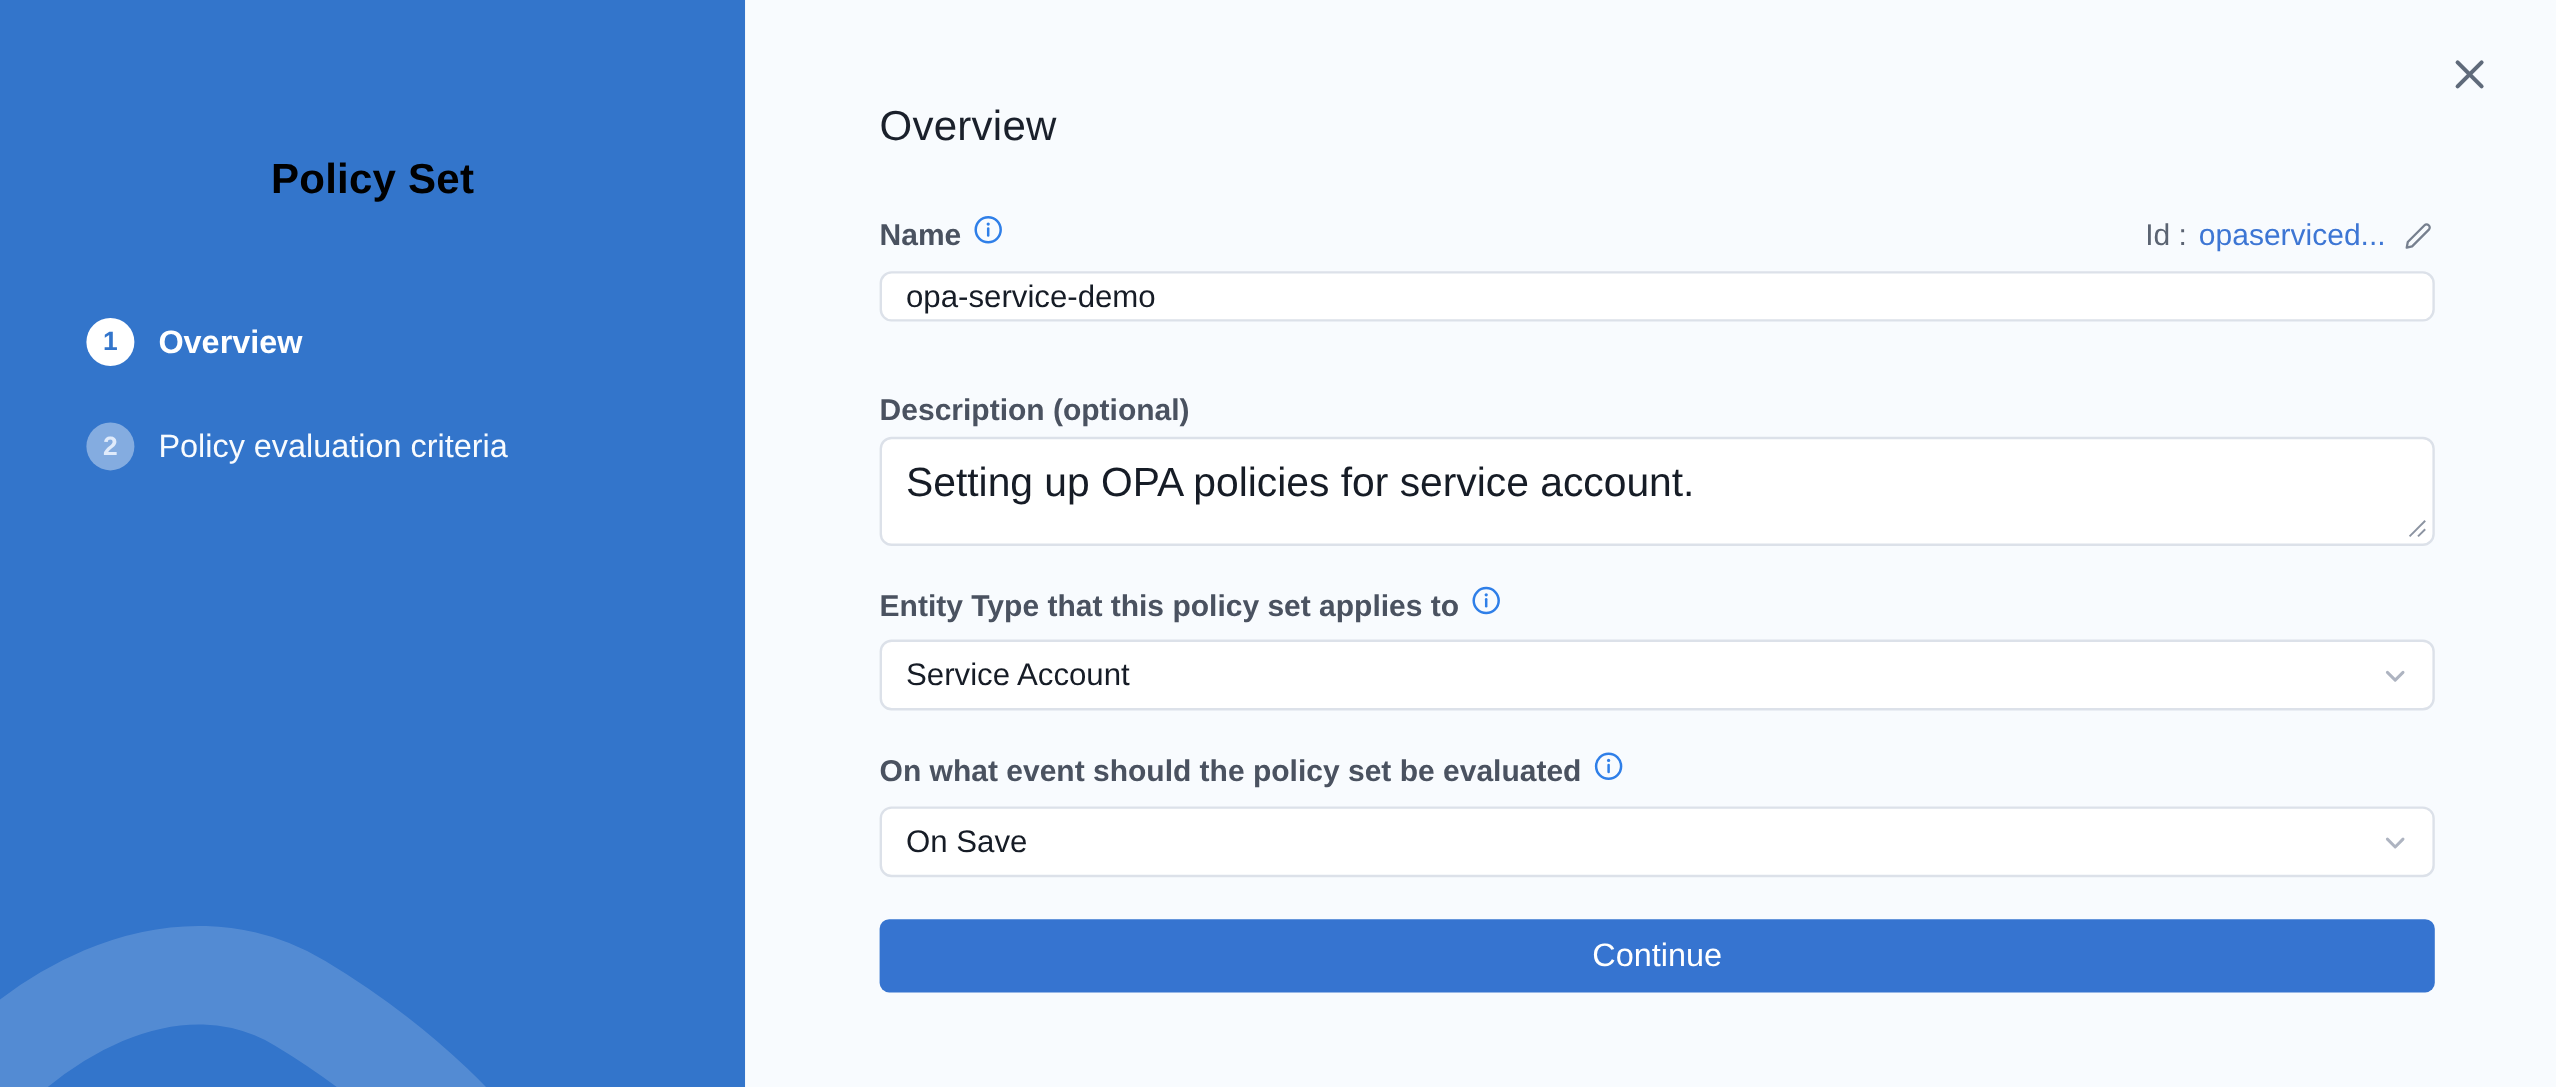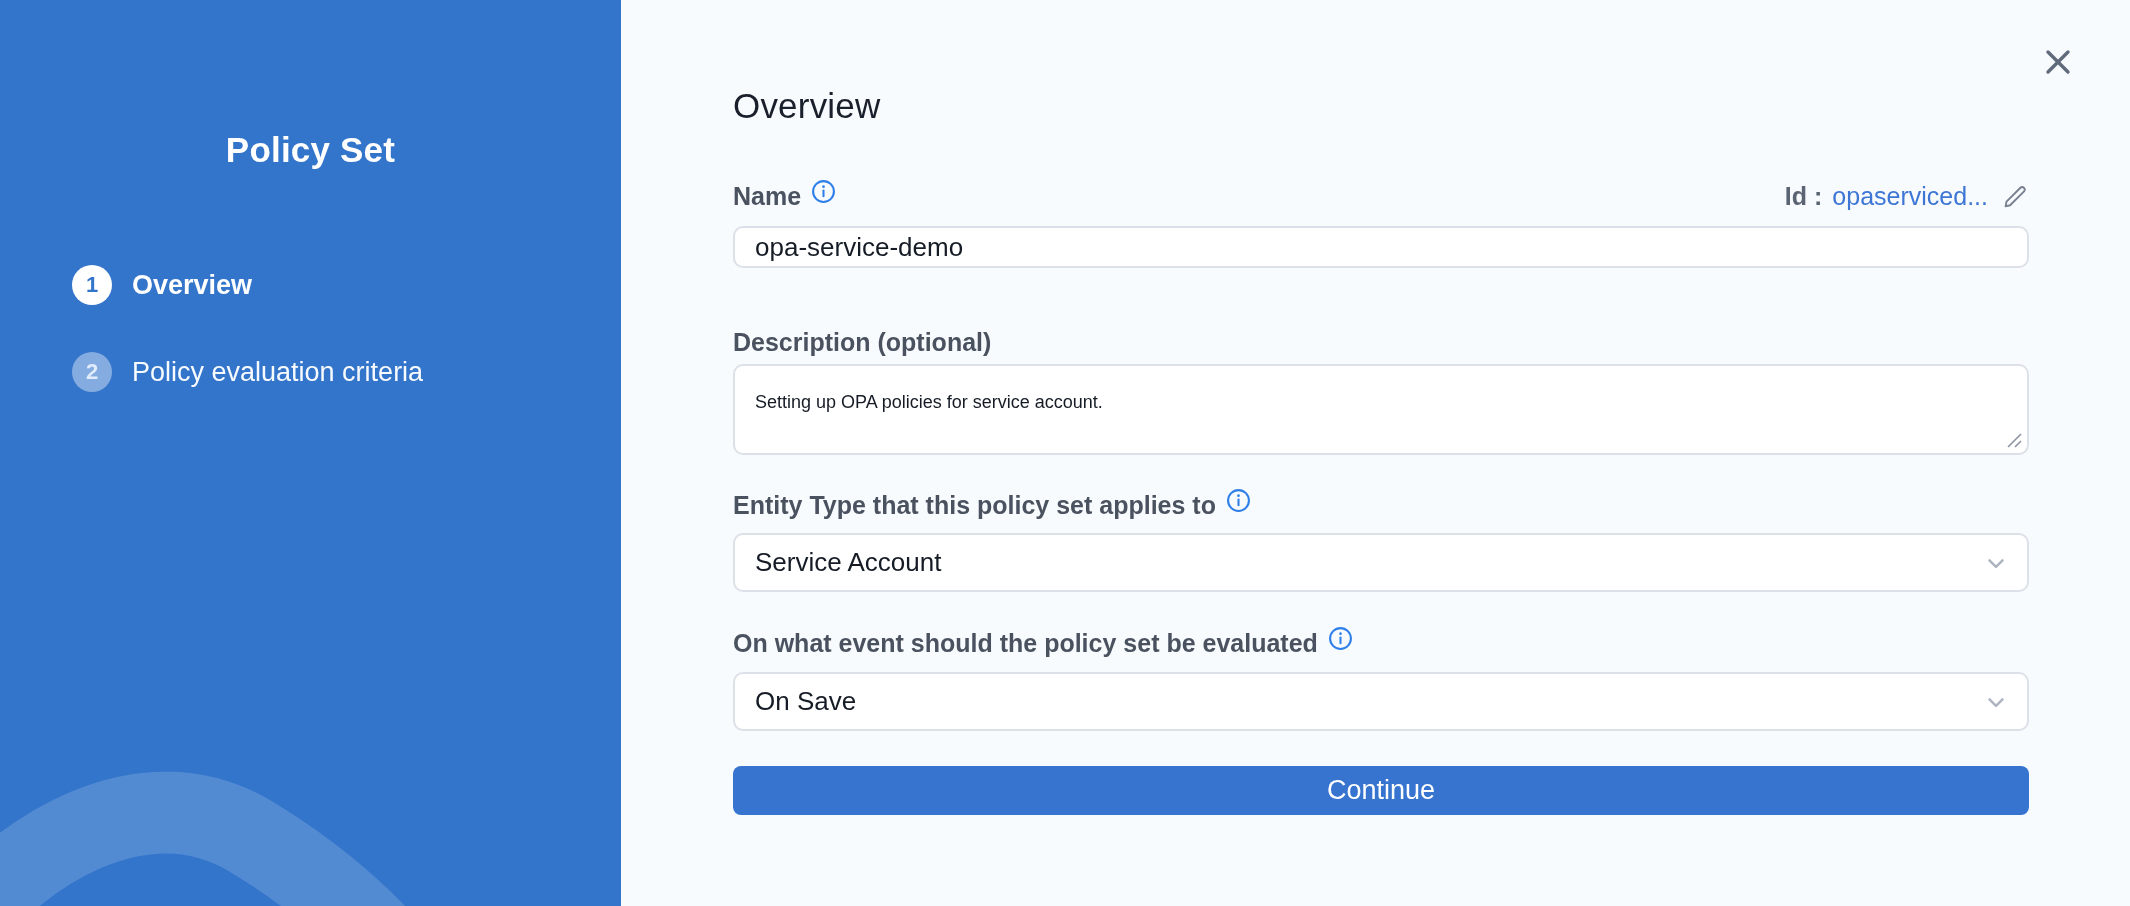--- a/index.html
+++ b/index.html
@@ -11,21 +11,21 @@
   .canvas { position: relative; width: 2130px; height: 906px; }
 
   
   .sidebar {
     position: absolute; left: 0; top: 0; width: 621px; height: 906px;
     background: #3375CB; overflow: hidden;
   }
   .wave { position: absolute; left: 0; bottom: 0; }
   .sidebar-title {
     position: absolute; top: 130px; left: 0; width: 621px;
-    text-align: center; color: #ffffff; font-size: 35px; font-weight: 700;
+    text-align: center; color: #000000; font-size: 35px; font-weight: 700;
     letter-spacing: 0.2px;
   }
   .steps {
     position: absolute; top: 265px; left: 72px;
     display: flex; flex-direction: column; gap: 47px;
   }
   .step { display: flex; align-items: center; gap: 20px; cursor: pointer; }
   .badge {
     width: 40px; height: 40px; border-radius: 50%;
     display: flex; align-items: center; justify-content: center;
@@ -55,54 +55,54 @@
   .form-el { position: absolute; left: 112px; width: 1296px; box-sizing: border-box; }
 
   .field-label {
     font-size: 25px; font-weight: 600; color: #4A5260; line-height: 30px;
     display: flex; align-items: center;
   }
   .info-icon { margin-left: 10px; transform: translateY(-5px); display: inline-flex; }
 
   .name-row { top: 181px; display: flex; justify-content: space-between; align-items: flex-end; }
   .id-group { display: flex; align-items: center; gap: 10px; font-size: 25px; }
-  .id-prefix { color: #5B6472; font-weight: 700; }
+  .id-prefix { color: #5B6472; font-weight: 400; }
   .id-value { color: #3D76D4; cursor: pointer; text-decoration: none; }
   .edit-btn { background: none; border: none; padding: 0; margin-left: 4px; cursor: pointer; display: inline-flex; }
 
   .text-input {
     top: 226px; height: 42px;
     background: #ffffff; border: 2px solid #DCE1E9; border-radius: 10px;
     font-family: inherit; font-size: 26px; color: #161C26; padding: 0 20px;
     outline: none;
   }
 
   .desc-label { top: 327px; }
   .textarea-wrap { top: 364px; height: 91px; }
   .text-area {
     width: 100%; height: 100%; box-sizing: border-box; resize: none;
     background: #ffffff; border: 2px solid #DCE1E9; border-radius: 10px;
-    font-family: inherit; font-size: 18px; line-height: 32px; color: #161C26;
+    font-family: inherit; font-size: 34px; line-height: 32px; color: #161C26;
     padding: 20px 20px 10px 20px; outline: none; overflow: hidden;
   }
   .resize-glyph { position: absolute; right: 6px; bottom: 6px; pointer-events: none; }
 
   .entity-label { top: 490px; }
   .select-box {
     height: 59px; background: #ffffff; border: 2px solid #DCE1E9; border-radius: 10px;
     display: flex; align-items: center; justify-content: space-between;
     padding: 0 18px 0 20px; cursor: pointer;
   }
   .select-1 { top: 533px; }
   .event-label { top: 628px; }
   .select-2 { top: 672px; }
   .select-value { font-size: 26px; color: #161C26; }
 
   .continue-btn {
-    top: 766px; height: 49px;
+    top: 766px; height: 61px;
     background: #3674D0; color: #ffffff; border: none; border-radius: 8px;
     font-family: inherit; font-size: 27px; font-weight: 500; cursor: pointer;
     display: flex; align-items: center; justify-content: center;
   }
 </style>
 </head>
 <body>
 
 <div class="canvas">
 

